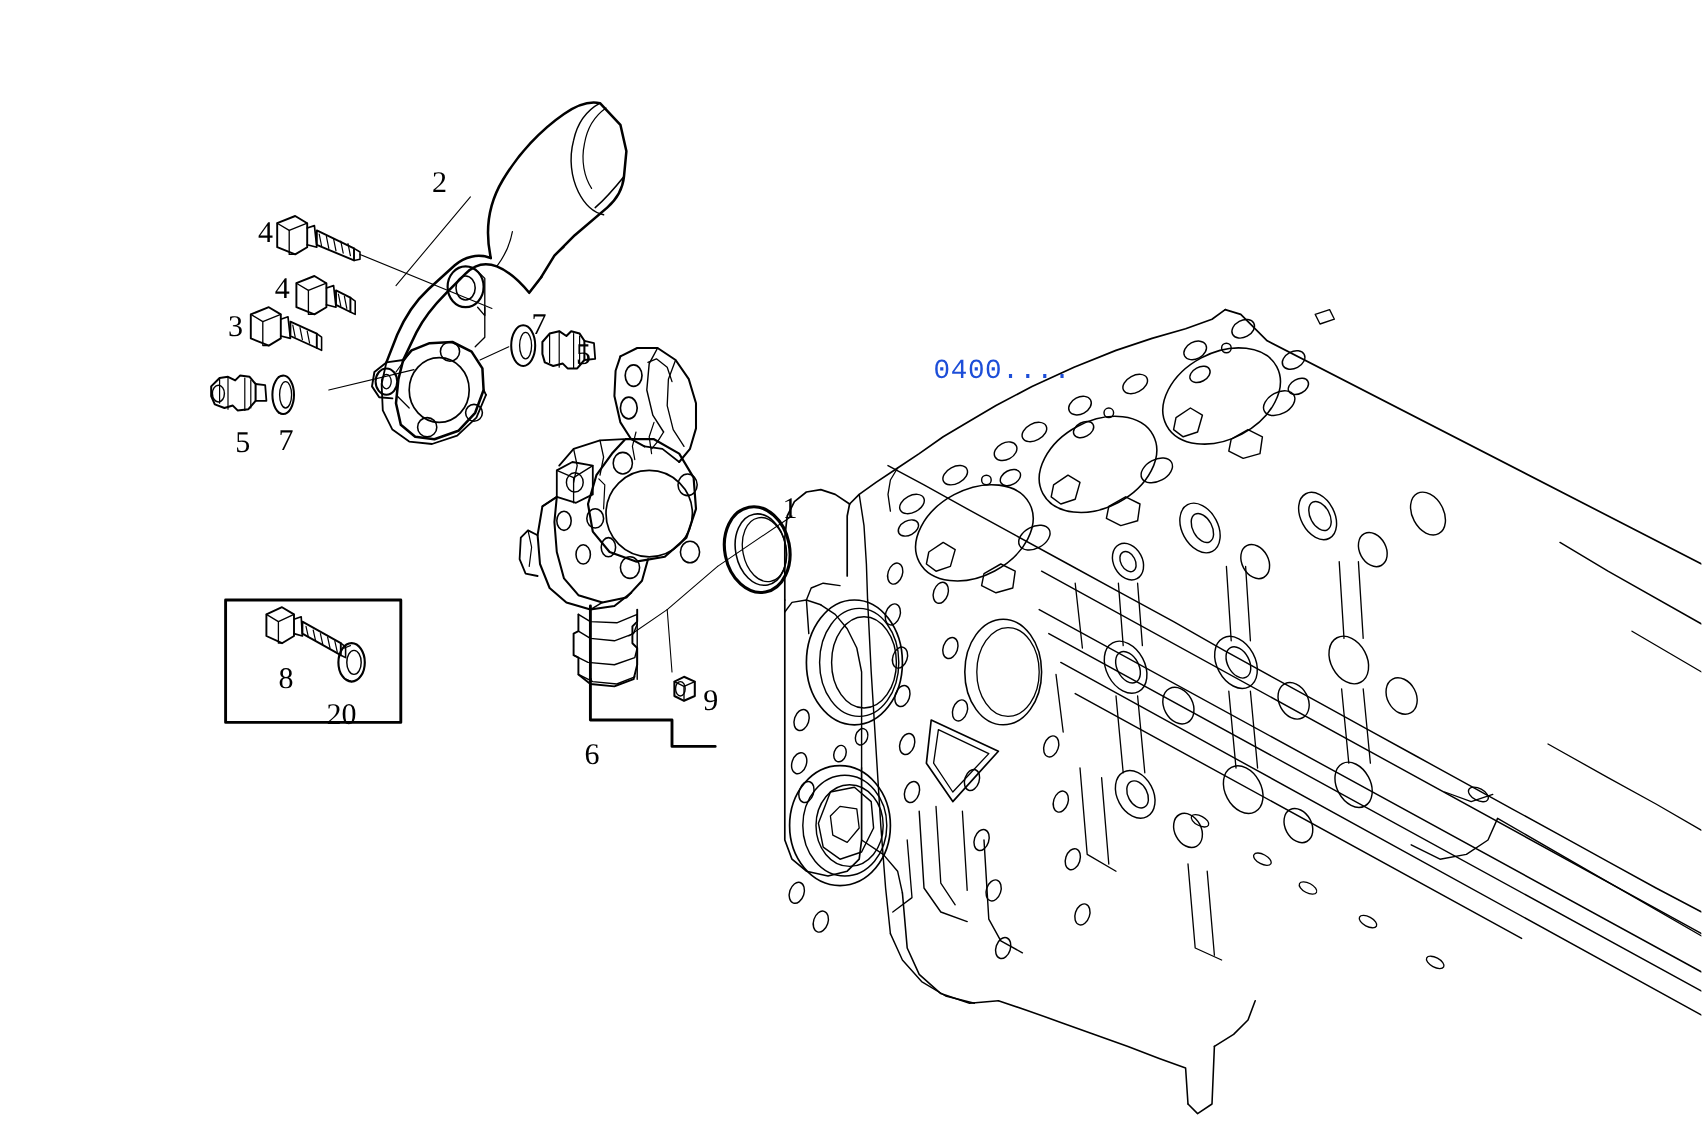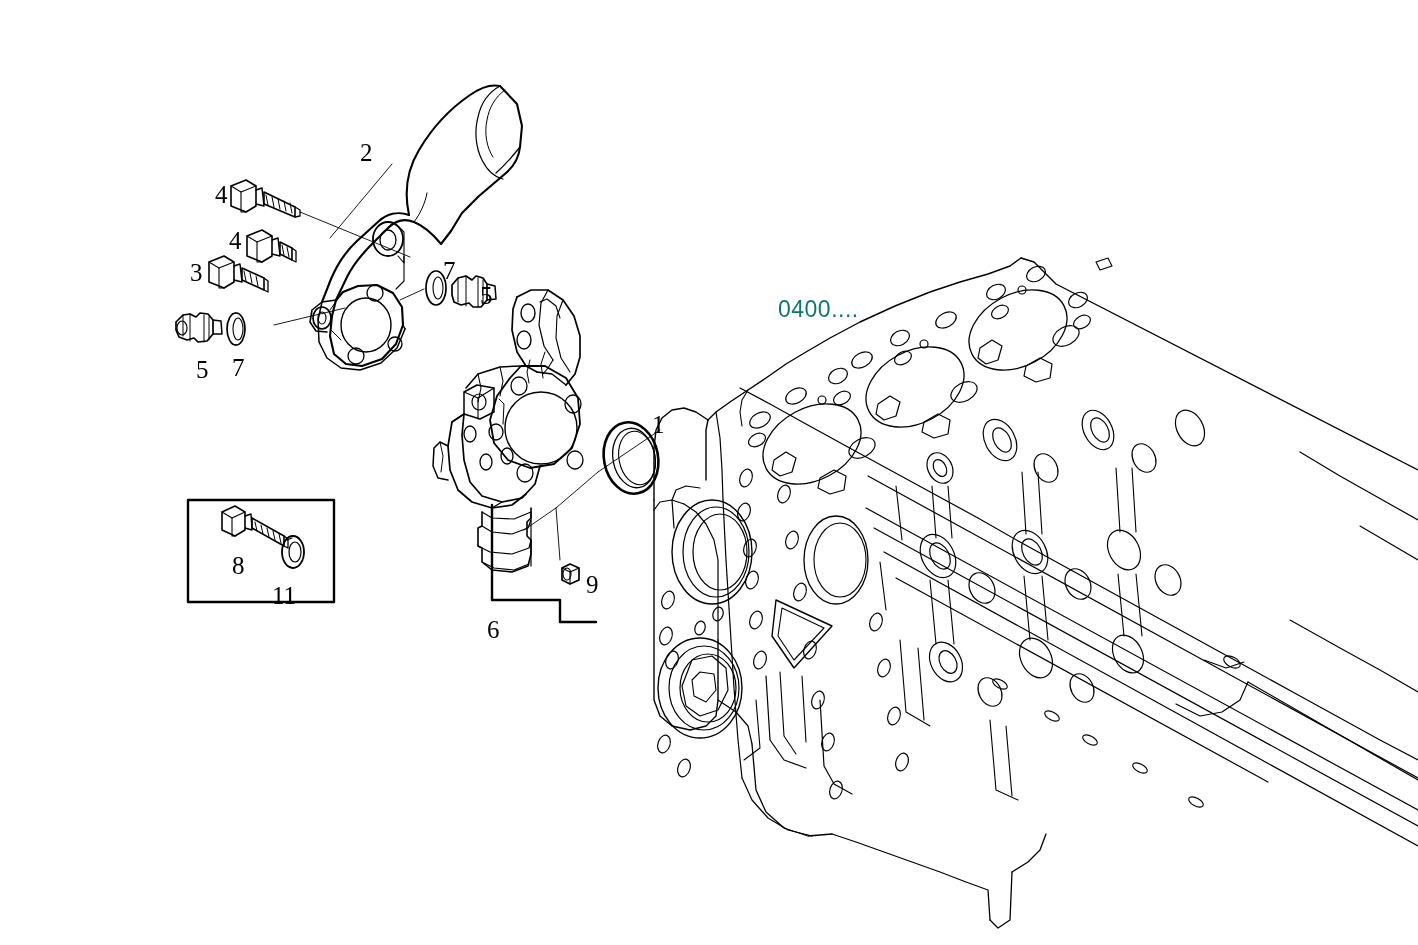--- a/index.html
+++ b/index.html
@@ -2,21 +2,21 @@
 <html><head>
 <meta charset="utf-8">
 <title>Parts Diagram</title>
 <style>
   html,body{margin:0;padding:0;background:#ffffff;}
   #stage{position:relative;width:1418px;height:945px;background:#ffffff;overflow:hidden;
          font-family:"Liberation Serif",serif;}
   #art{position:absolute;left:0;top:0;width:1418px;height:945px;}
   .callout{position:absolute;color:#000;font-family:"Liberation Serif",serif;
            font-size:25px;line-height:1;white-space:nowrap;user-select:none;}
-  .refnum{position:absolute;color:#0f766e;font-family:Liberation Sans, sans-serif;
+  .refnum{position:absolute;color:#1d4ed8;font-family:Liberation Mono, monospace;
           font-size:23px;line-height:1;letter-spacing:.5px;white-space:nowrap;}
 </style>
 </head>
 <body>
 
 <div id="stage">
 
   <svg id="art" viewBox="0 0 1418 945" xmlns="http://www.w3.org/2000/svg">
     <rect x="0" y="0" width="1418" height="945" fill="#ffffff"></rect>
 
@@ -443,17 +443,17 @@
   <div class="callout" style="left:190px;top:260px">3</div>
   <div class="callout" style="left:215px;top:182px">4</div>
   <div class="callout" style="left:229px;top:228px">4</div>
   <div class="callout" style="left:196px;top:357px">5</div>
   <div class="callout" style="left:480px;top:283px">5</div>
   <div class="callout" style="left:487px;top:617px">6</div>
   <div class="callout" style="left:443px;top:258px">7</div>
   <div class="callout" style="left:232px;top:355px">7</div>
   <div class="callout" style="left:232px;top:553px">8</div>
   <div class="callout" style="left:586px;top:572px">9</div>
-  <div class="callout" style="left:272px;top:583px">11</div>
+  <div class="callout" style="left:272px;top:583px">20</div>
 
   <div class="refnum" style="left:778px;top:298px">0400....</div>
 
 </div>
 
 </body></html>

